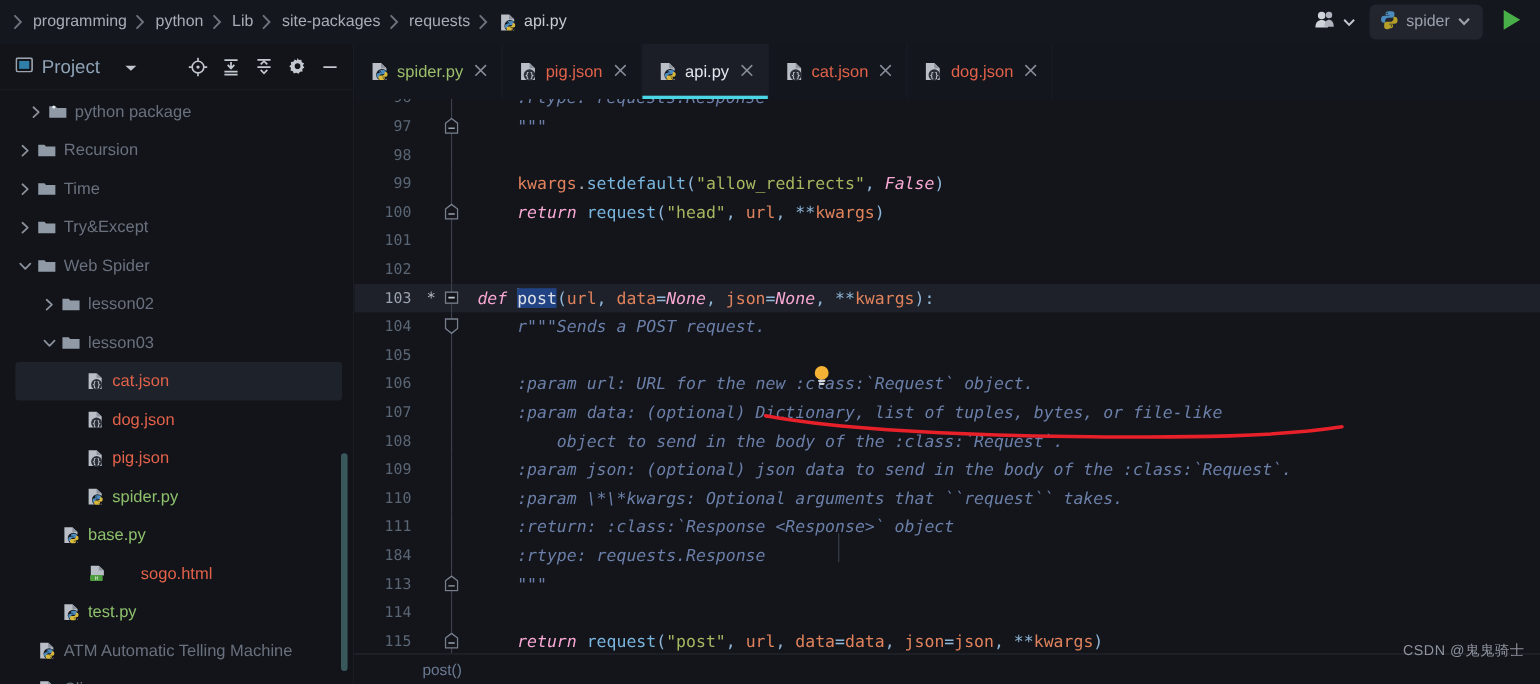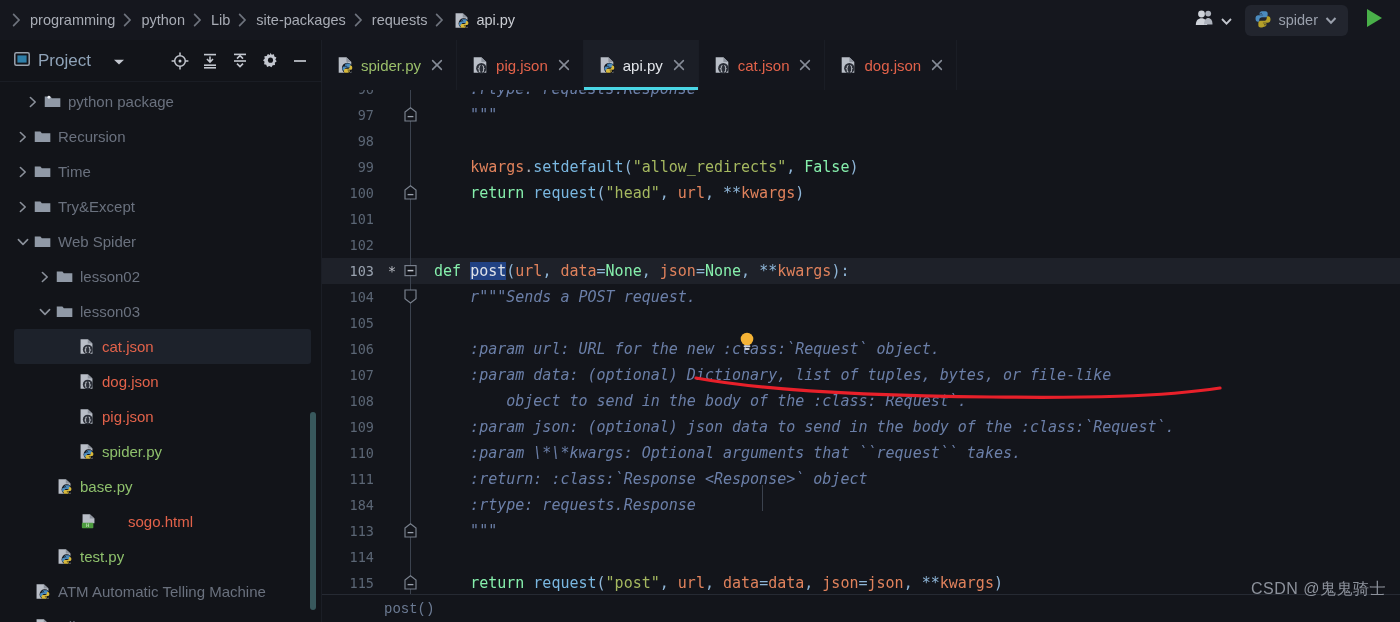--- a/index.html
+++ b/index.html
@@ -136,21 +136,21 @@
     white-space: pre; padding-left: 12px; color: #c3c7cf;
   }
 
   
   .fold-line { position: absolute; left: 10px; top: 0; bottom: 0; width: 1px; background: #3b424e; }
   .fold-box {
     position: absolute; left: 4px; top: 5px; width: 13px; height: 15px;
   }
 
   
-  .k   { color: #86efac; }   
+  .k   { color: #f9a8d4; font-style: italic; }   
   .fn  { color: #7ab7e0; }                        
   .id  { color: #e0825c; }                        
   .str { color: #a5b860; }                        
   .pn  { color: #8fb6d8; }                        
   .doc { color: #6b7fa8; font-style: italic; }    
   .op  { color: #a8adb6; }
 
   .sel-token { background: #214283; color: #dfe3e9; }
   .caret {
     display: inline-block; width: 2px; height: 18px;
@@ -163,27 +163,27 @@
 
   .docstring-guide {
     position: absolute; left: 440px; top: 395px; width: 1px; height: 26px; background: #3b424e;
   }
 
   
   .statusbar {
     position: absolute; left: 0; right: 0; bottom: 0; height: 28px;
     background: #13151b; border-top: 1px solid #262a33;
     display: flex; align-items: center; padding-left: 62px;
-    font-family: Liberation Mono, monospace; font-size: 14px; color: #6b7a93;
+    font-family: Liberation Sans, sans-serif; font-size: 14px; color: #6b7a93;
     z-index: 12;
   }
 
   .watermark {
     position: absolute; right: 14px; bottom: 22px;
-    font-size: 16px; color: #8d929c; letter-spacing: .5px;
+    font-size: 13px; color: #8d929c; letter-spacing: .5px;
     z-index: 15; pointer-events: none;
   }
 </style>
 </head>
 <body>
 
 <div class="app">
 
   <div class="topbar">
     <div class="breadcrumb" id="breadcrumb">

